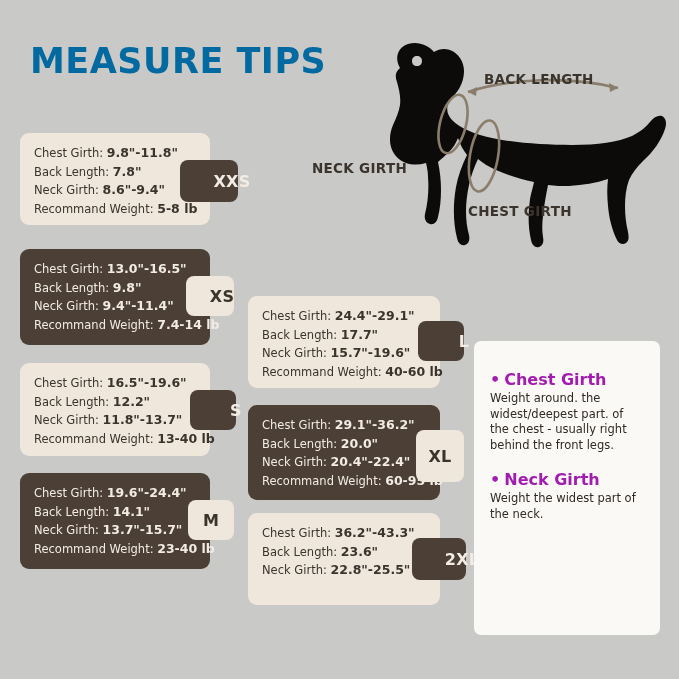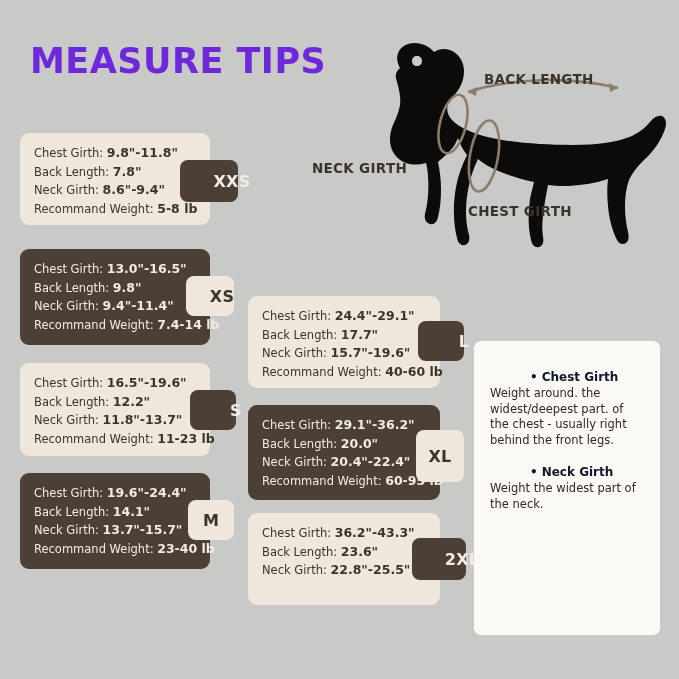--- a/index.html
+++ b/index.html
@@ -17,21 +17,21 @@
   }
 
   
   .title {
     position: absolute;
     left: 30px; top: 41px;
     font-family: "DejaVu Sans", sans-serif;
     font-weight: bold;
     font-size: 35px;
     letter-spacing: 0.5px;
-    color: #6d28d9;
+    color: #0369a1;
     white-space: nowrap;
   }
 
   
   .dog-wrap {
     position: absolute;
     left: 340px; top: 30px;
     width: 340px; height: 230px;
   }
   .dog-wrap svg { display: block; }
@@ -86,26 +86,25 @@
   .defs {
     position: absolute;
     left: 474px; top: 341px;
     width: 186px; height: 294px;
     background: #fbf9f6;
     border-radius: 7px;
     padding: 29px 16px 16px 16px;
   }
   .def-block { margin-bottom: 17px; }
   .def-title {
-    font-size: 12px;
-    font-weight: bold;
-    color: #0f172a;
+    font-size: 16px;
+    font-weight: bold;
+    color: #a21caf;
     margin-bottom: 2px;
     white-space: nowrap;
-    margin-left: 40px;
   }
   .def-title .bullet { margin-right: 4px; }
   .def-body {
     font-size: 11.5px;
     line-height: 15.5px;
     color: #2f2a25;
   }
 </style>
 </head>
 <body>
@@ -202,21 +201,21 @@
     <div class="line">
       <span>Back Length:</span>
       <span class="val">12.2"</span>
     </div>
     <div class="line">
       <span>Neck Girth:</span>
       <span class="val">11.8"-13.7"</span>
     </div>
     <div class="line">
       <span>Recommand Weight:</span>
-      <span class="val">11-23 lb</span>
+      <span class="val">13-40 lb</span>
     </div>
   </div>
   <div class="badge dark" style="left:190px; top:390px; width:44px; height:40px; font-size:16px;">
     <span>S</span>
   </div>
 
   <div class="card dark" style="left:20px; top:473px; width:190px; height:96px;">
     <div class="line">
       <span>Chest Girth:</span>
       <span class="val">19.6"-24.4"</span>

